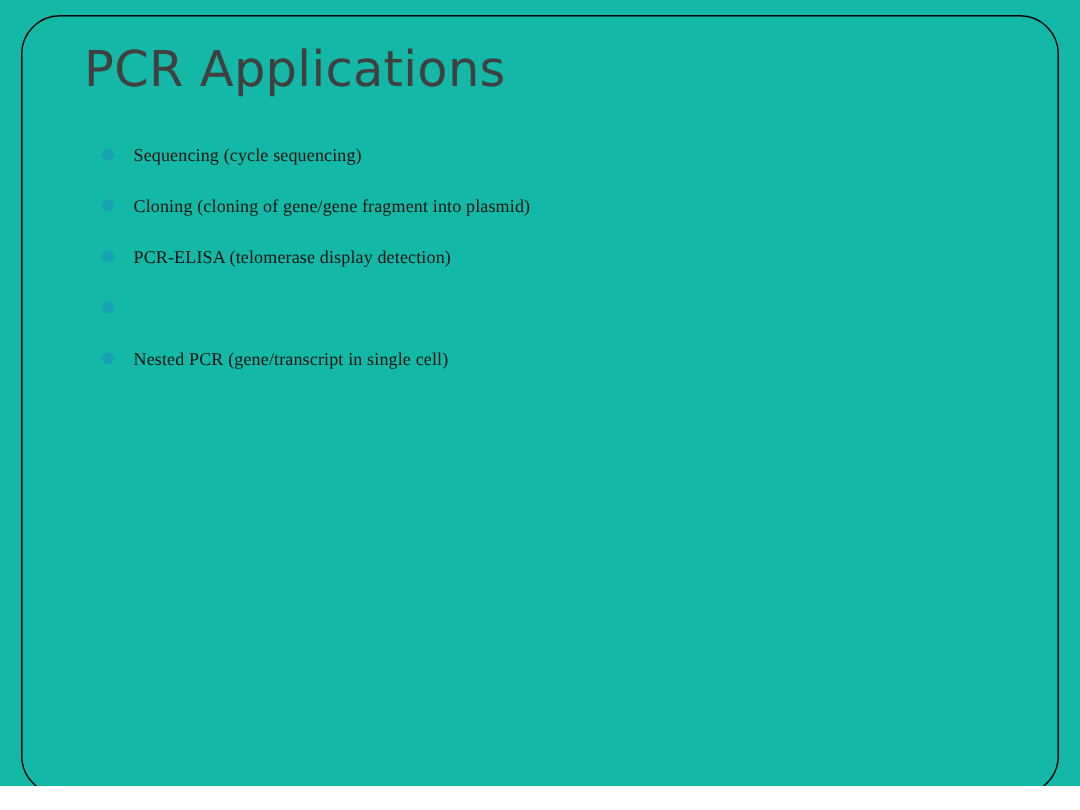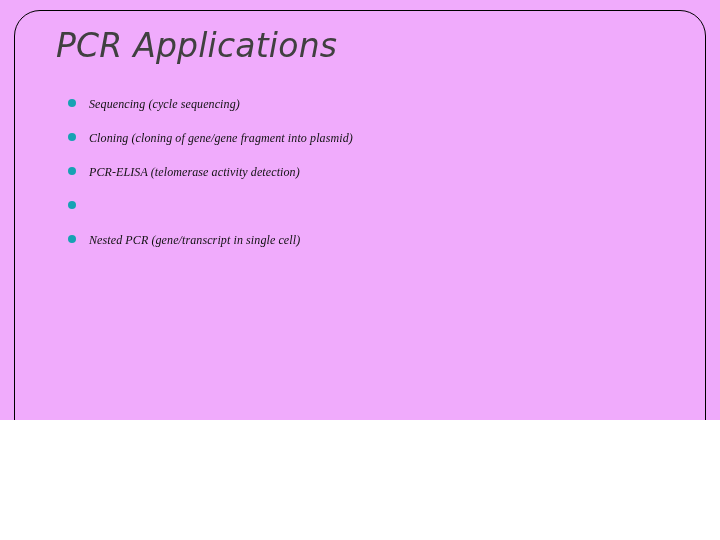--- a/index.html
+++ b/index.html
@@ -3,25 +3,24 @@
 <meta charset="utf-8">
 <style>
   html, body {
     margin: 0;
     padding: 0;
     background: #ffffff;
   }
   #slide {
     position: relative;
     width: 720px;
-    height: 420px;
-    background: #f0abfc;
+    height: 524px;
+    background: #14b8a6;
     overflow: hidden;
     font-family: "Liberation Serif", serif;
-    font-style: italic;
   }
   
   #slide-frame {
     position: absolute;
     left: 14px;
     top: 10px;
     width: 692px;
     height: 520px;
     box-sizing: border-box;
     border: 1px solid #000000;
@@ -91,21 +90,21 @@
 
     <li class="bullet-item">
       <span class="bullet-marker"></span>
       <span class="bullet-text">Cloning (cloning of gene/gene fragment into plasmid)</span>
     </li>
 
 
 
     <li class="bullet-item">
       <span class="bullet-marker"></span>
-      <span class="bullet-text">PCR-ELISA (telomerase activity detection)</span>
+      <span class="bullet-text">PCR-ELISA (telomerase display detection)</span>
     </li>
 
     <li class="bullet-item">
       <span class="bullet-marker"></span>
     </li>
 
 
     <li class="bullet-item">
       <span class="bullet-marker"></span>
       <span class="bullet-text">Nested PCR (gene/transcript in single cell)</span>

